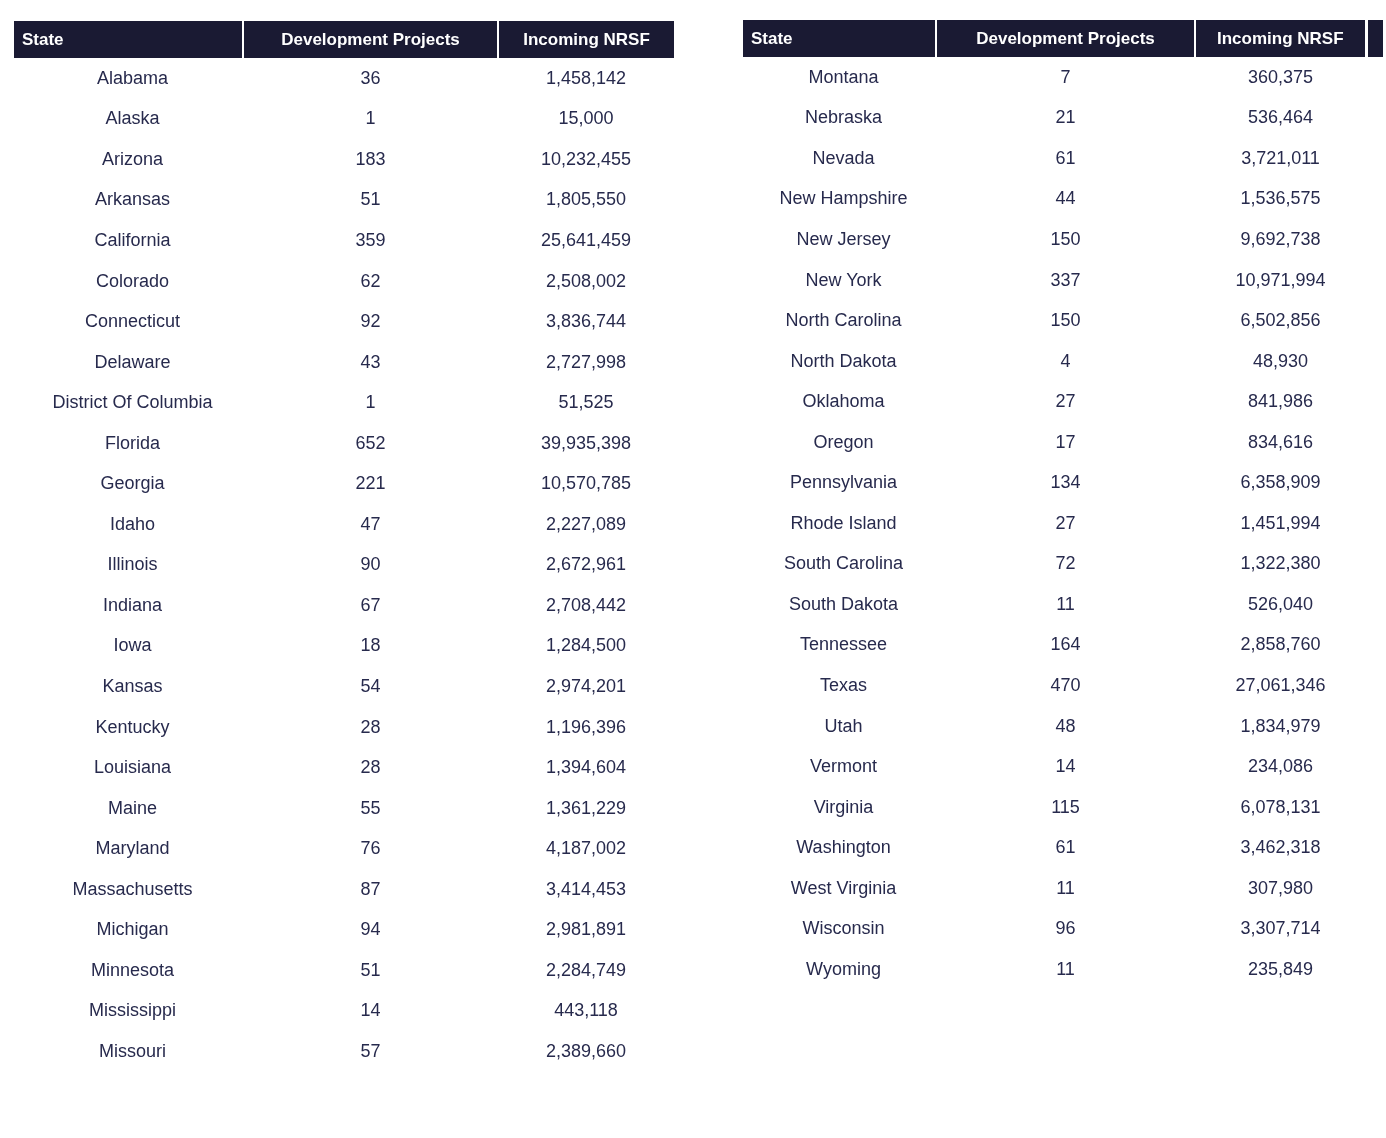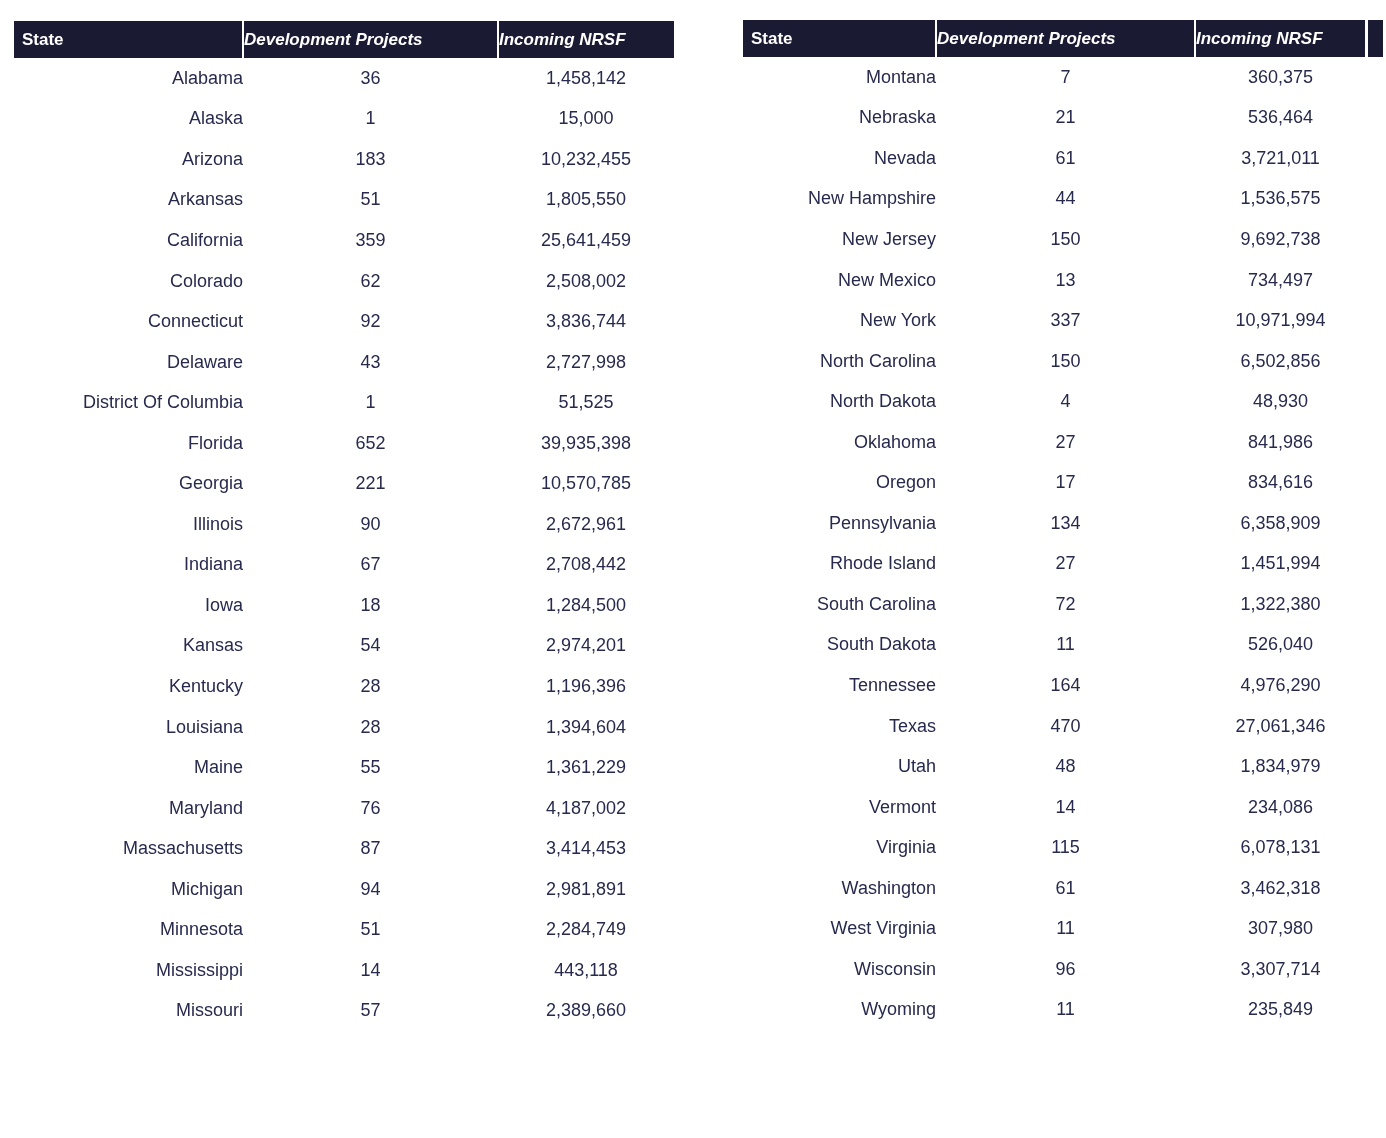--- a/index.html
+++ b/index.html
@@ -32,37 +32,37 @@
     font-weight: 700;
     height: 37px;
     padding: 0;
     white-space: nowrap;
     overflow: hidden;
   }
   .data-table th.col-state {
     text-align: left;
     padding-left: 8px;
   }
-  .data-table th.col-num { text-align: left; font-style: italic; }
+  .data-table th.col-num { text-align: center; }
   .data-table th.sep { border-left: 2px solid rgba(255,255,255,0.35); }
   .data-table th.cropped {
     border-left: 3px solid rgba(255,255,255,0.8);
   }
 
   .data-table td {
     font-size: 18px;
     color: #272a4d;
     height: 40.55px;
     padding: 0;
     white-space: nowrap;
     overflow: hidden;
     background: #ffffff;
   }
   .data-table td.cell-state {
-    text-align: right;
+    text-align: center;
     padding-left: 8px;
   }
   .data-table td.cell-num { text-align: center; }
 </style>
 </head>
 <body>
 
 <div class="canvas">
 
   <table class="data-table left-table">
@@ -126,20 +126,25 @@
         </tr>
         <tr>
           <td class="cell-state">Florida</td>
           <td class="cell-num">652</td>
           <td class="cell-num">39,935,398</td>
         </tr>
         <tr>
           <td class="cell-state">Georgia</td>
           <td class="cell-num">221</td>
           <td class="cell-num">10,570,785</td>
+        </tr>
+        <tr>
+          <td class="cell-state">Idaho</td>
+          <td class="cell-num">47</td>
+          <td class="cell-num">2,227,089</td>
         </tr>
         <tr>
           <td class="cell-state">Illinois</td>
           <td class="cell-num">90</td>
           <td class="cell-num">2,672,961</td>
         </tr>
         <tr>
           <td class="cell-state">Indiana</td>
           <td class="cell-num">67</td>
           <td class="cell-num">2,708,442</td>
@@ -242,26 +247,20 @@
           <td class="cell-num">1,536,575</td>
           <td></td>
         </tr>
         <tr>
           <td class="cell-state">New Jersey</td>
           <td class="cell-num">150</td>
           <td class="cell-num">9,692,738</td>
           <td></td>
         </tr>
         <tr>
-          <td class="cell-state">New Mexico</td>
-          <td class="cell-num">13</td>
-          <td class="cell-num">734,497</td>
-          <td></td>
-        </tr>
-        <tr>
           <td class="cell-state">New York</td>
           <td class="cell-num">337</td>
           <td class="cell-num">10,971,994</td>
           <td></td>
         </tr>
         <tr>
           <td class="cell-state">North Carolina</td>
           <td class="cell-num">150</td>
           <td class="cell-num">6,502,856</td>
           <td></td>
@@ -304,21 +303,21 @@
         </tr>
         <tr>
           <td class="cell-state">South Dakota</td>
           <td class="cell-num">11</td>
           <td class="cell-num">526,040</td>
           <td></td>
         </tr>
         <tr>
           <td class="cell-state">Tennessee</td>
           <td class="cell-num">164</td>
-          <td class="cell-num">4,976,290</td>
+          <td class="cell-num">2,858,760</td>
           <td></td>
         </tr>
         <tr>
           <td class="cell-state">Texas</td>
           <td class="cell-num">470</td>
           <td class="cell-num">27,061,346</td>
           <td></td>
         </tr>
         <tr>
           <td class="cell-state">Utah</td>

